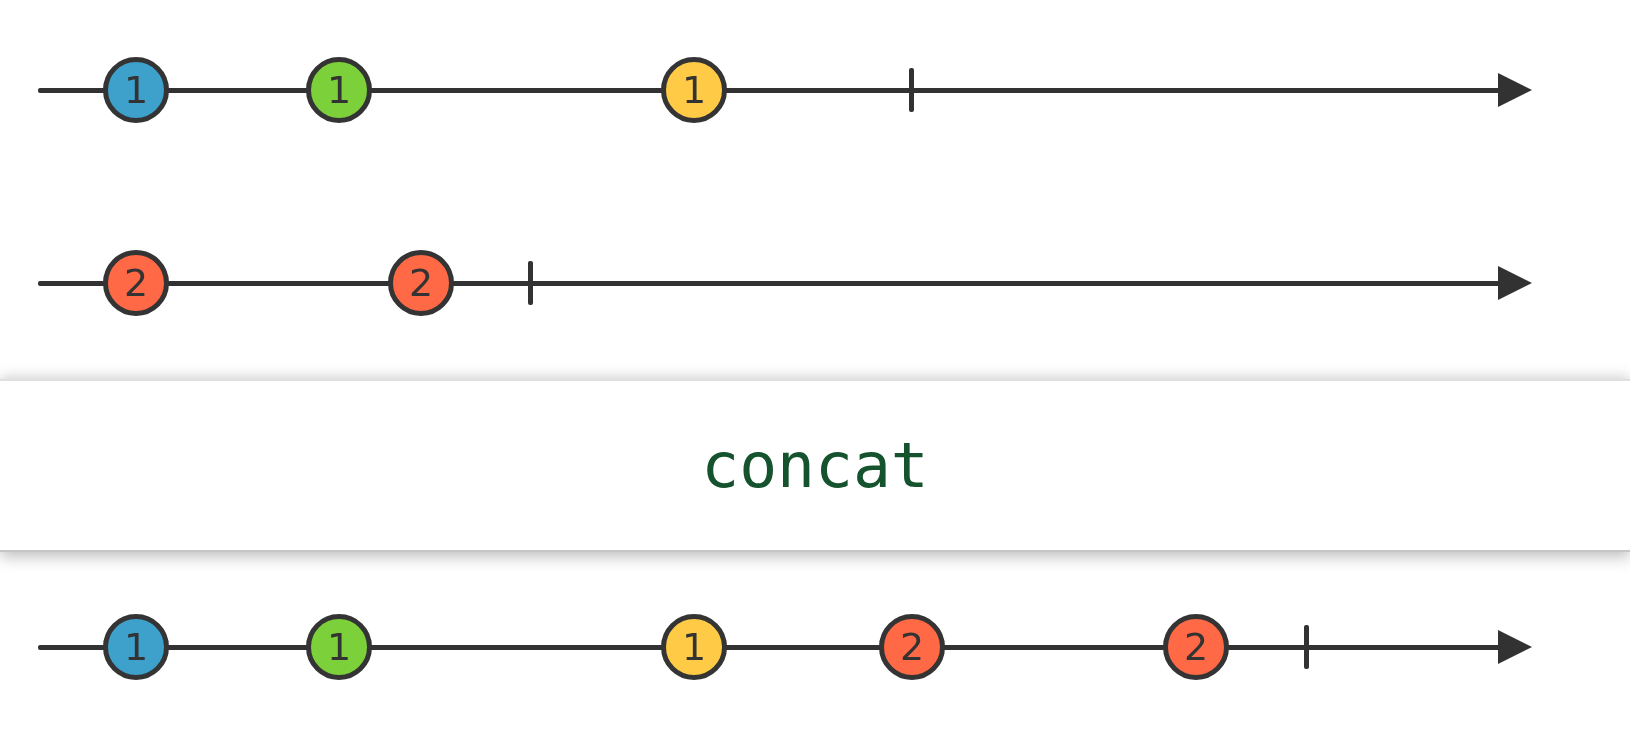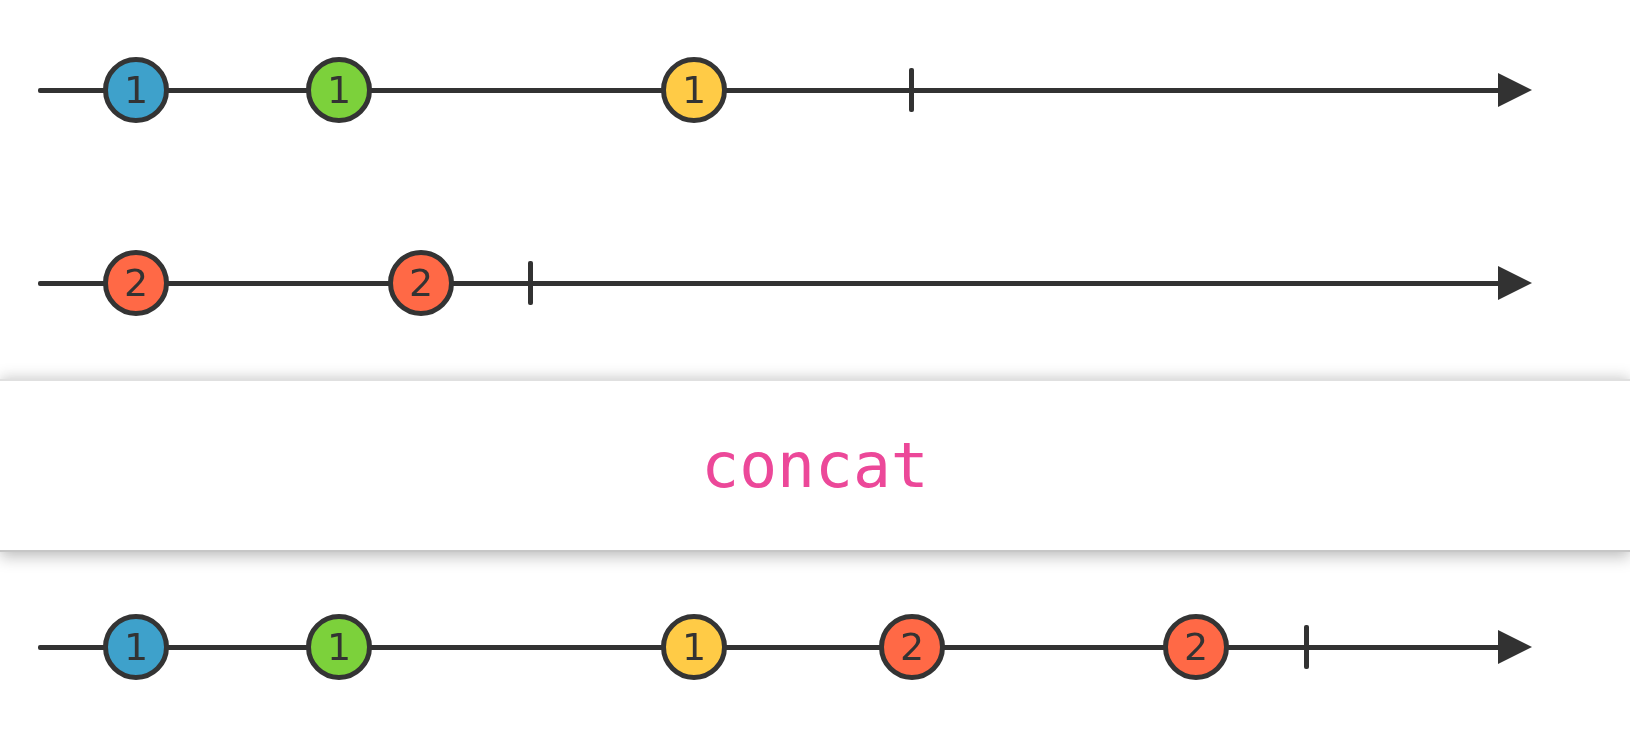--- a/index.html
+++ b/index.html
@@ -35,21 +35,21 @@
     border-top: 2px solid #e0e0e0;
     border-bottom: 2px solid #c6c6c6;
     box-shadow: 0 -5px 12px rgba(0,0,0,0.10), 0 6px 14px rgba(0,0,0,0.22);
     display: flex; align-items: center; justify-content: center;
     z-index: 2;
   }
   .operator-label {
     font-family: "DejaVu Sans Mono", monospace;
     font-size: 63px;
     letter-spacing: 0px;
-    color: #ec4899;
+    color: #14532d;
   }
 </style>
 </head>
 <body>
 
 <div id="canvas">
 
   <div class="timeline-layer">
       <div class="tl-line" style="left: 38px; top: 87.5px; width: 1464px; background: rgb(50, 50, 50);"></div>
       <div class="tl-arrow" style="left: 1498px; top: 73px; border-left: 34px solid rgb(50, 50, 50); border-top: 17px solid transparent; border-bottom: 17px solid transparent;"></div>

